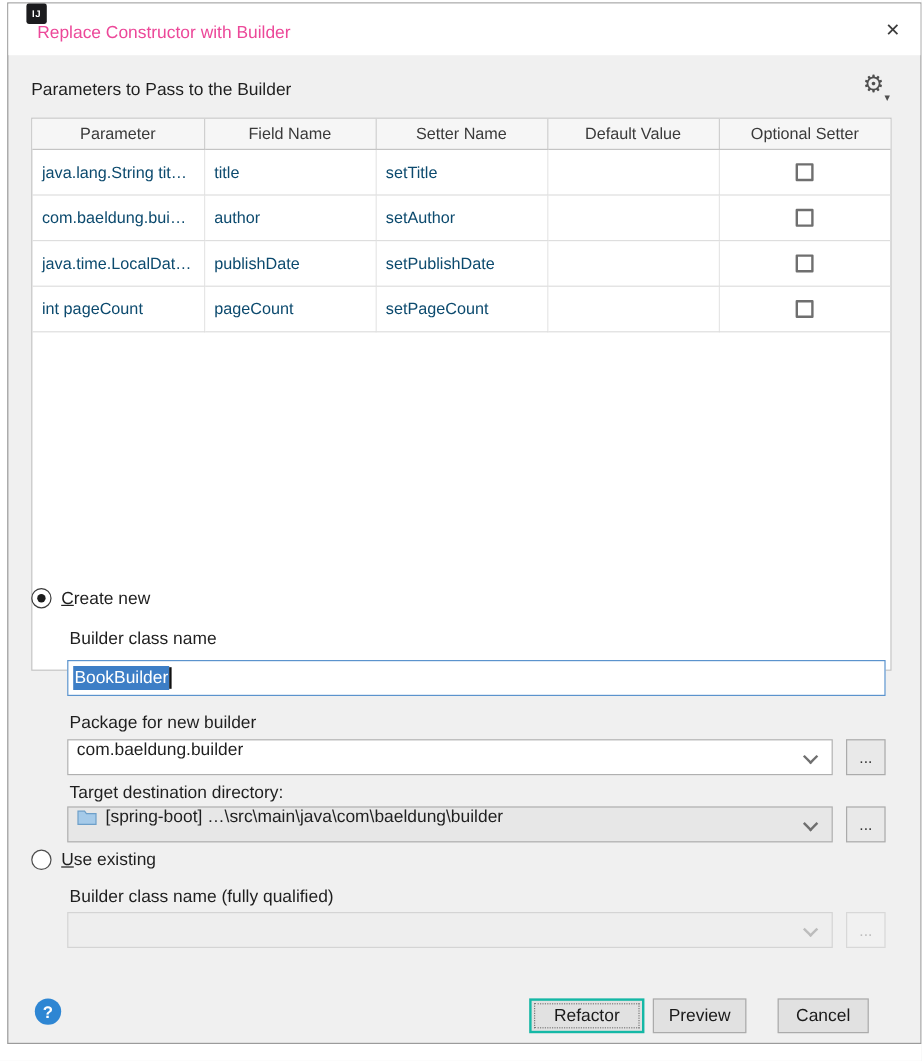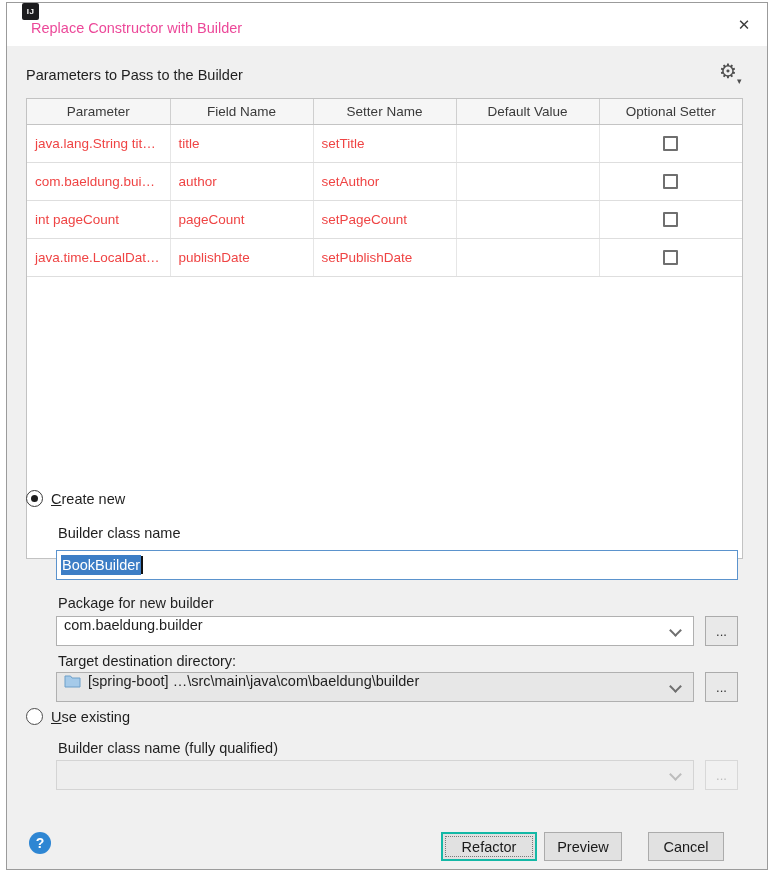--- a/index.html
+++ b/index.html
@@ -49,21 +49,21 @@
   }
   .tbl { width: 100%; border-collapse: collapse; table-layout: fixed; }
   .tbl th {
     background: #f6f6f6; font-weight: normal;
     font-size: 13.5px; color: #3a3a3a;
     height: 25px; text-align: center;
     border-right: 1px solid #cfcfcf; border-bottom: 1px solid #c4c4c4;
   }
   .tbl th:last-child { border-right: none; }
   .tbl td {
-    font-size: 13.5px; color: #ef4444;
+    font-size: 13.5px; color: #0c4a6e;
     height: 38px; padding-left: 8px;
     border-right: 1px solid #e6e6e6; border-bottom: 1px solid #dedede;
     overflow: hidden; white-space: nowrap;
   }
   .tbl td:last-child { border-right: none; text-align: center; padding-left: 0; }
   .checkbox {
     display: inline-block; width: 15px; height: 15px;
     border: 2px solid #6f6f6f; background: #fff; border-radius: 1px;
     vertical-align: middle; cursor: pointer;
   }
@@ -183,30 +183,30 @@
           <td><span class="checkbox"></span></td>
         </tr>
         <tr>
           <td>com.baeldung.bui…</td>
           <td>author</td>
           <td>setAuthor</td>
           <td></td>
           <td><span class="checkbox"></span></td>
         </tr>
         <tr>
+          <td>java.time.LocalDat…</td>
+          <td>publishDate</td>
+          <td>setPublishDate</td>
+          <td></td>
+          <td><span class="checkbox"></span></td>
+        </tr>
+        <tr>
           <td>int pageCount</td>
           <td>pageCount</td>
           <td>setPageCount</td>
-          <td></td>
-          <td><span class="checkbox"></span></td>
-        </tr>
-        <tr>
-          <td>java.time.LocalDat…</td>
-          <td>publishDate</td>
-          <td>setPublishDate</td>
           <td></td>
           <td><span class="checkbox"></span></td>
         </tr>
       </tbody>
     </table>
   </div>
 
   <div class="radio-row" style="left:19px; top:487px;">
     <span class="radio checked"></span>
     <span><span class="mnemonic">C</span><span>reate new</span></span>

